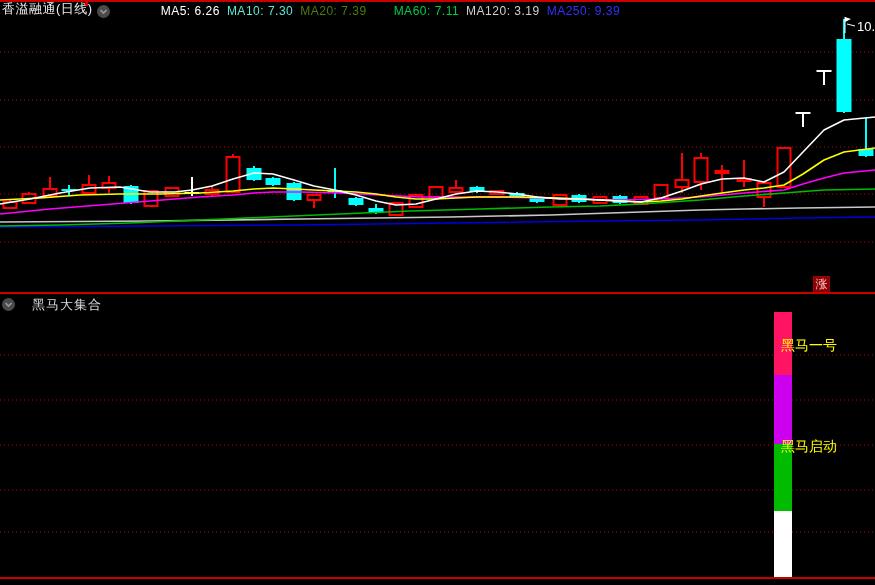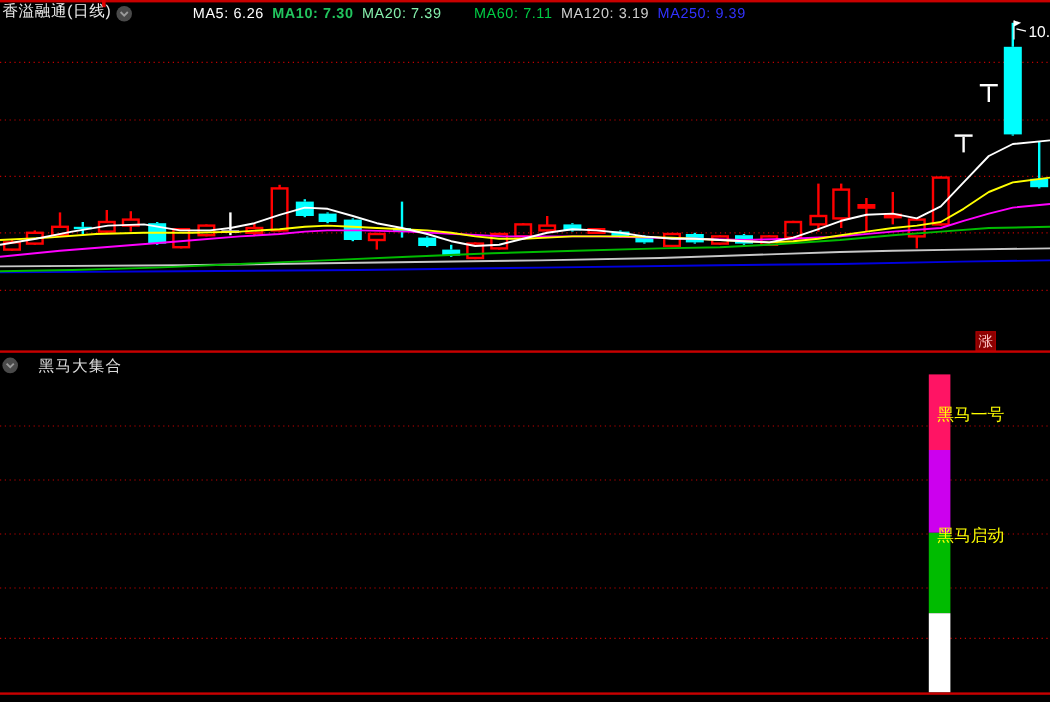--- a/index.html
+++ b/index.html
@@ -191,22 +191,22 @@
 
   <div id="header">
     <span class="title">香溢融通(日线)</span>
     <span class="circle-icon">
       <svg width="13" height="13">
           <path d="M3.5 5l3 3 3-3" stroke="#9a9a9a" stroke-width="1.6" fill="none"></path>
         </svg>
     </span>
     <span id="ma-values">
         <span class="ma-item" style="color: rgb(255, 255, 255); padding-left: 45px;">MA5: 6.26</span>
-        <span class="ma-item" style="color: #22c55e; font-weight: bold;">MA10: 7.30</span>
-        <span class="ma-item" style="color: #86efac;">MA20: 7.39</span>
+        <span class="ma-item" style="color: #5eead4;">MA10: 7.30</span>
+        <span class="ma-item" style="color: #4d7c0f;">MA20: 7.39</span>
         <span class="ma-item" style="color: rgb(0, 204, 68); padding-left: 20px;">MA60: 7.11</span>
         <span class="ma-item" style="color: rgb(207, 207, 207);">MA120: 3.19</span>
         <span class="ma-item" style="color: rgb(50, 50, 255);">MA250: 9.39</span>
       </span>
   </div>
 
   <div id="rise-badge">涨</div>
 
   <div id="mid-divider" class="hline"></div>
 

